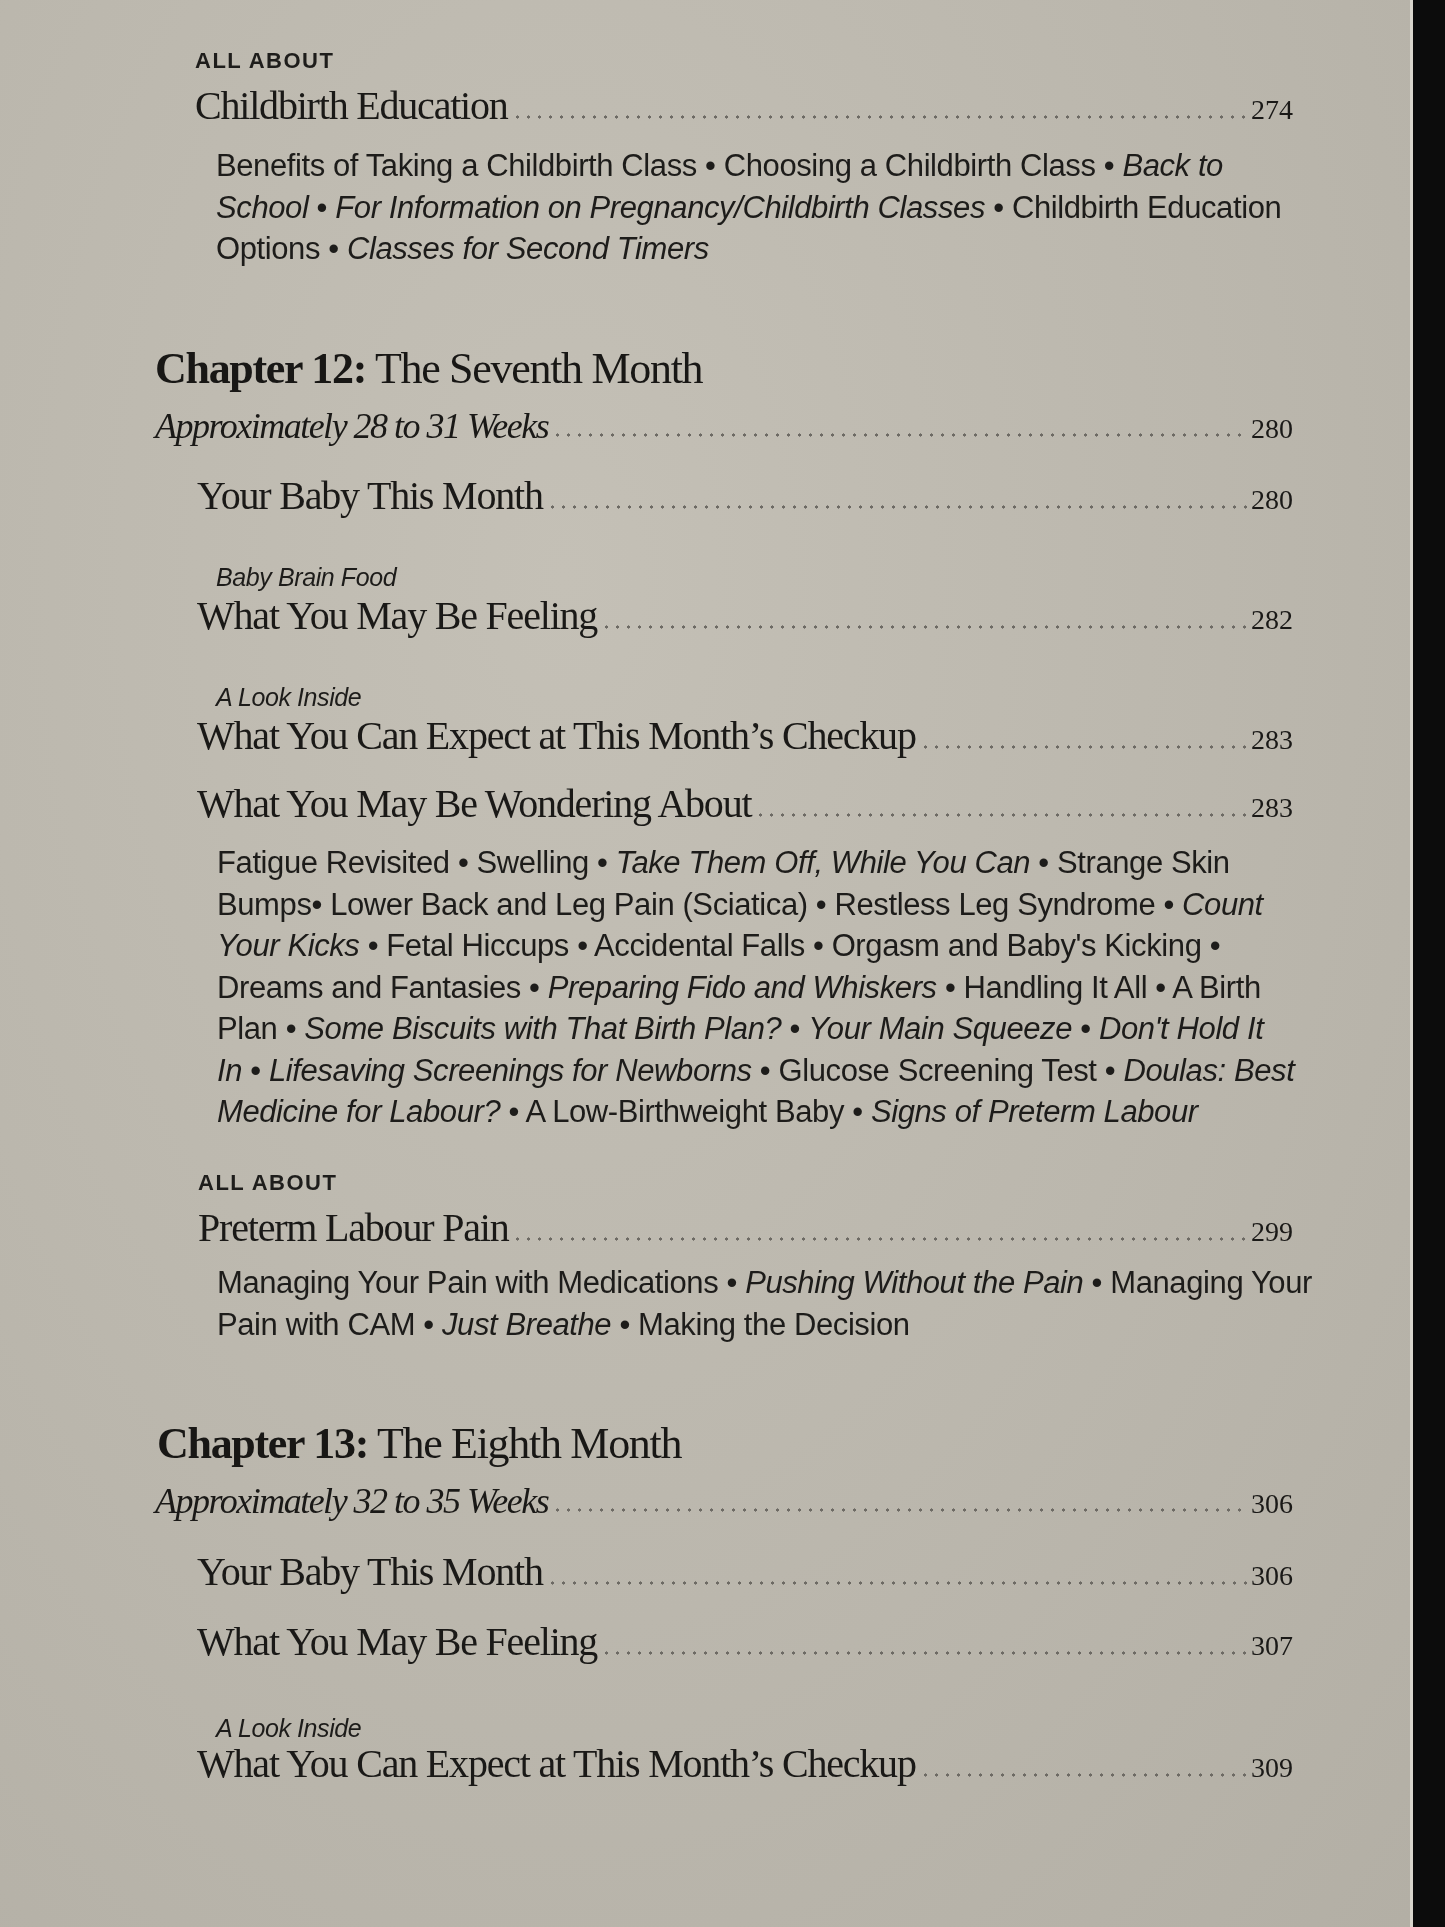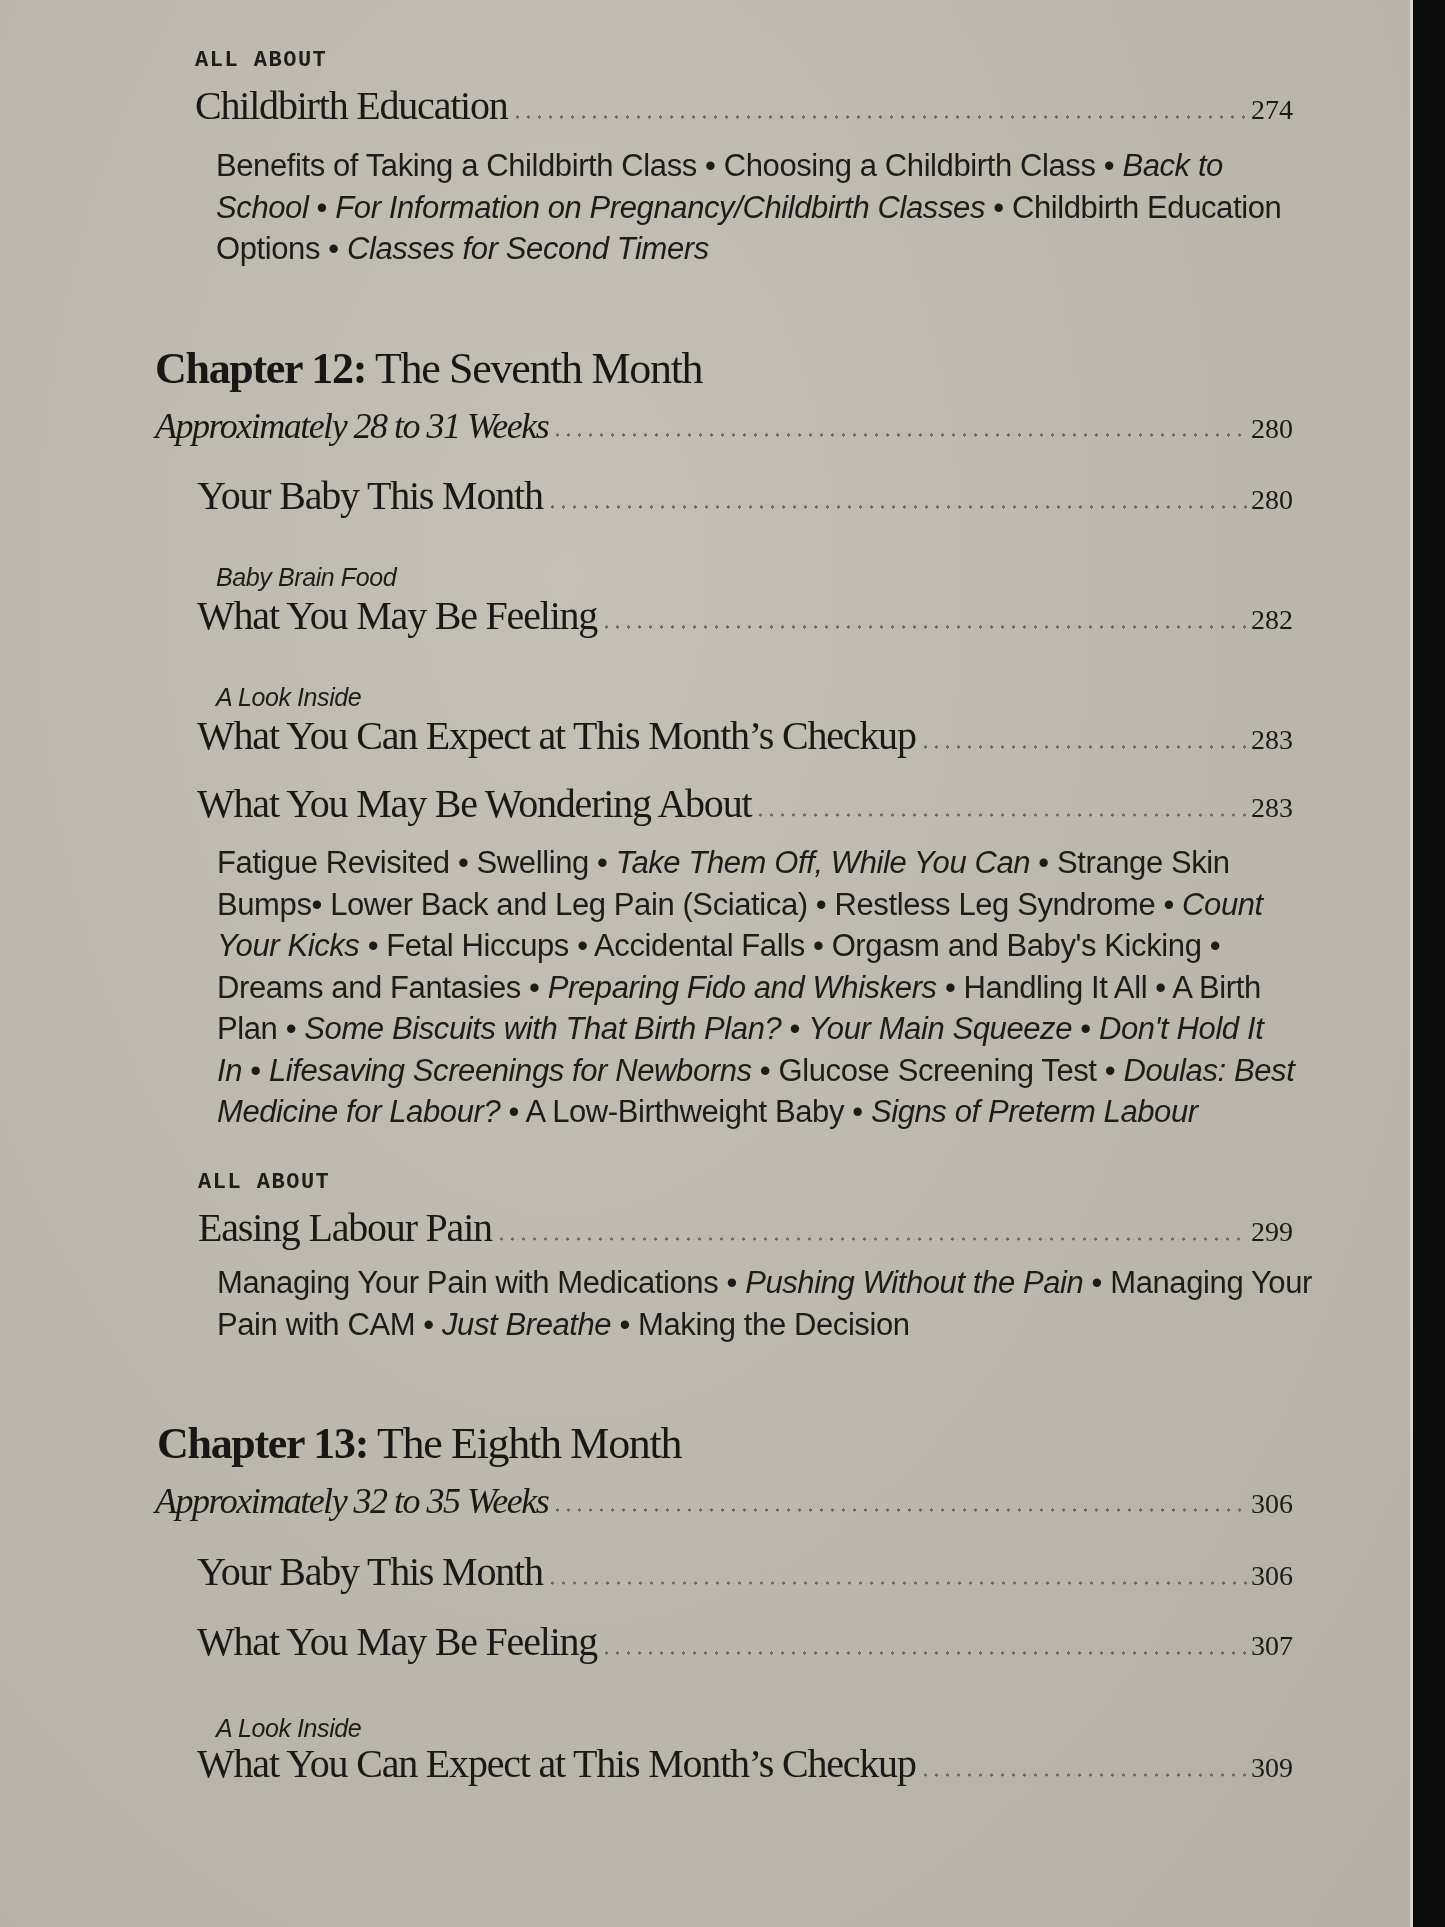--- a/index.html
+++ b/index.html
@@ -9,21 +9,21 @@
     font-family:"Liberation Serif", serif;
   }
   .page {
     position:absolute; left:0; top:0; width:1410px; height:1927px;
     background: radial-gradient(ellipse at 40% 30%, #c4c0b6 0%, #bbb7ad 55%, #b3afa5 100%);
     border-right:3px solid #d8d5cc;
   }
   .abs { position:absolute; }
 
   .allabout {
-    font-family:Liberation Mono, monospace; font-weight:bold;
+    font-family:Liberation Sans, sans-serif; font-weight:bold;
     font-size:22px; letter-spacing:1.5px; color:#1e1d1b;text-align:center;
   }
   .entry {
     position:absolute; display:flex; align-items:baseline;
     color:#1a1917;
   }
   .entry .title {
     font-family:"Liberation Serif", serif; font-size:40px;
     letter-spacing:-1.2px; white-space:nowrap; transform-origin:left;
   }
@@ -110,21 +110,21 @@
     <div>Bumps• Lower Back and Leg Pain (Sciatica) • Restless Leg Syndrome • <i>Count</i></div>
     <div><i>Your Kicks</i> • Fetal Hiccups • Accidental Falls • Orgasm and Baby's Kicking •</div>
     <div>Dreams and Fantasies • <i>Preparing Fido and Whiskers</i> • Handling It All • A Birth</div>
     <div>Plan • <i>Some Biscuits with That Birth Plan?</i> • <i>Your Main Squeeze</i> • <i>Don't Hold It</i></div>
     <div><i>In</i> • <i>Lifesaving Screenings for Newborns</i> • Glucose Screening Test • <i>Doulas: Best</i></div>
     <div><i>Medicine for Labour?</i> • A Low-Birthweight Baby • <i>Signs of Preterm Labour</i></div>
   </div>
 
   <div class="abs allabout" style="left:198px; top:1170px;">ALL ABOUT</div>
   <div class="entry" style="left:198px; top:1204px; width:1095px;">
-    <span class="title">Easing Labour Pain</span>
+    <span class="title">Preterm Labour Pain</span>
     <span class="dots"></span>
     <span class="page-num">299</span>
   </div>
   <div class="topics" style="left:217px; top:1262px; width:1120px;">
     <div>Managing Your Pain with Medications • <i>Pushing Without the Pain</i> • Managing Your</div>
     <div>Pain with CAM • <i>Just Breathe</i> • Making the Decision</div>
   </div>
 
   <div class="abs chapter" style="left:157px; top:1418px;">
     <b>Chapter 13:</b>

